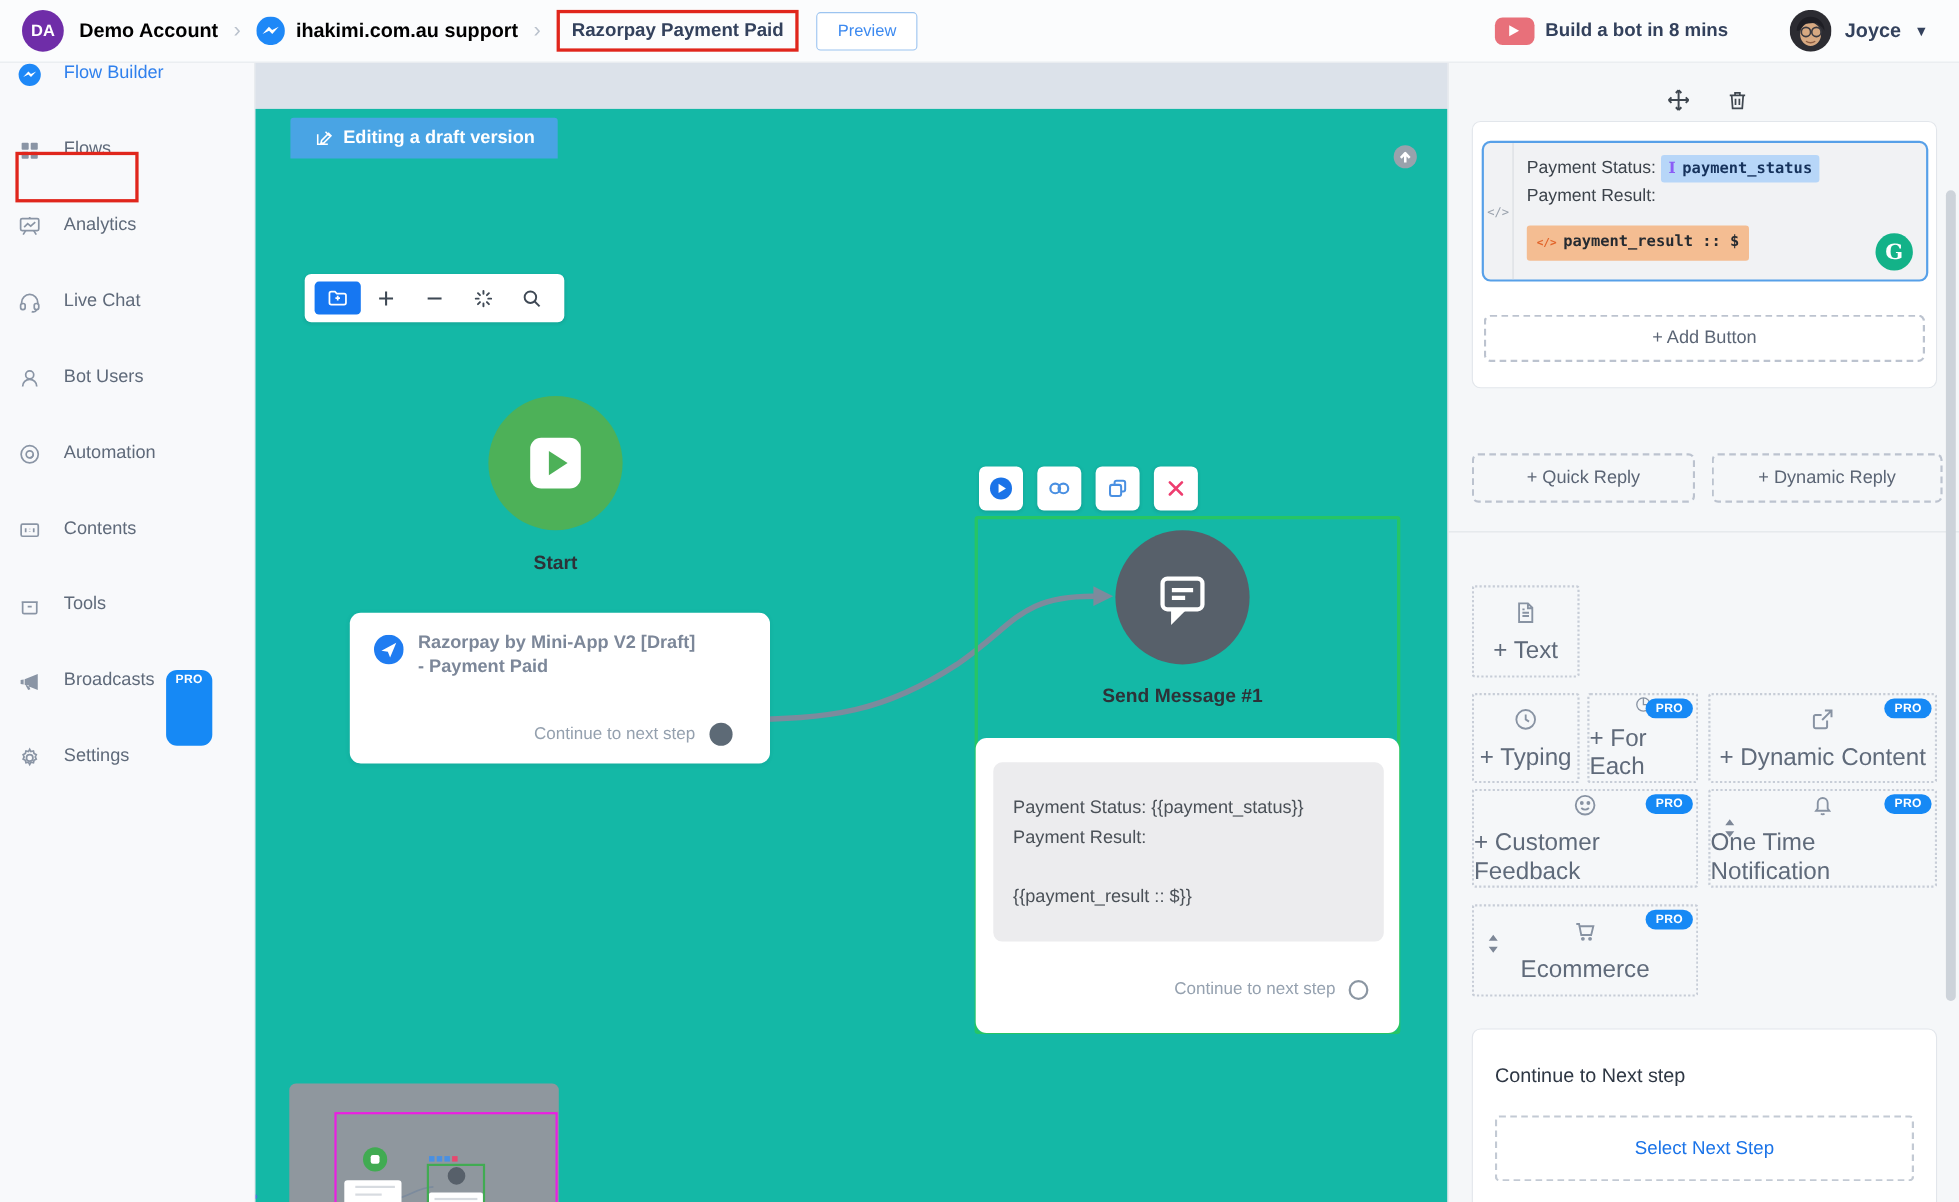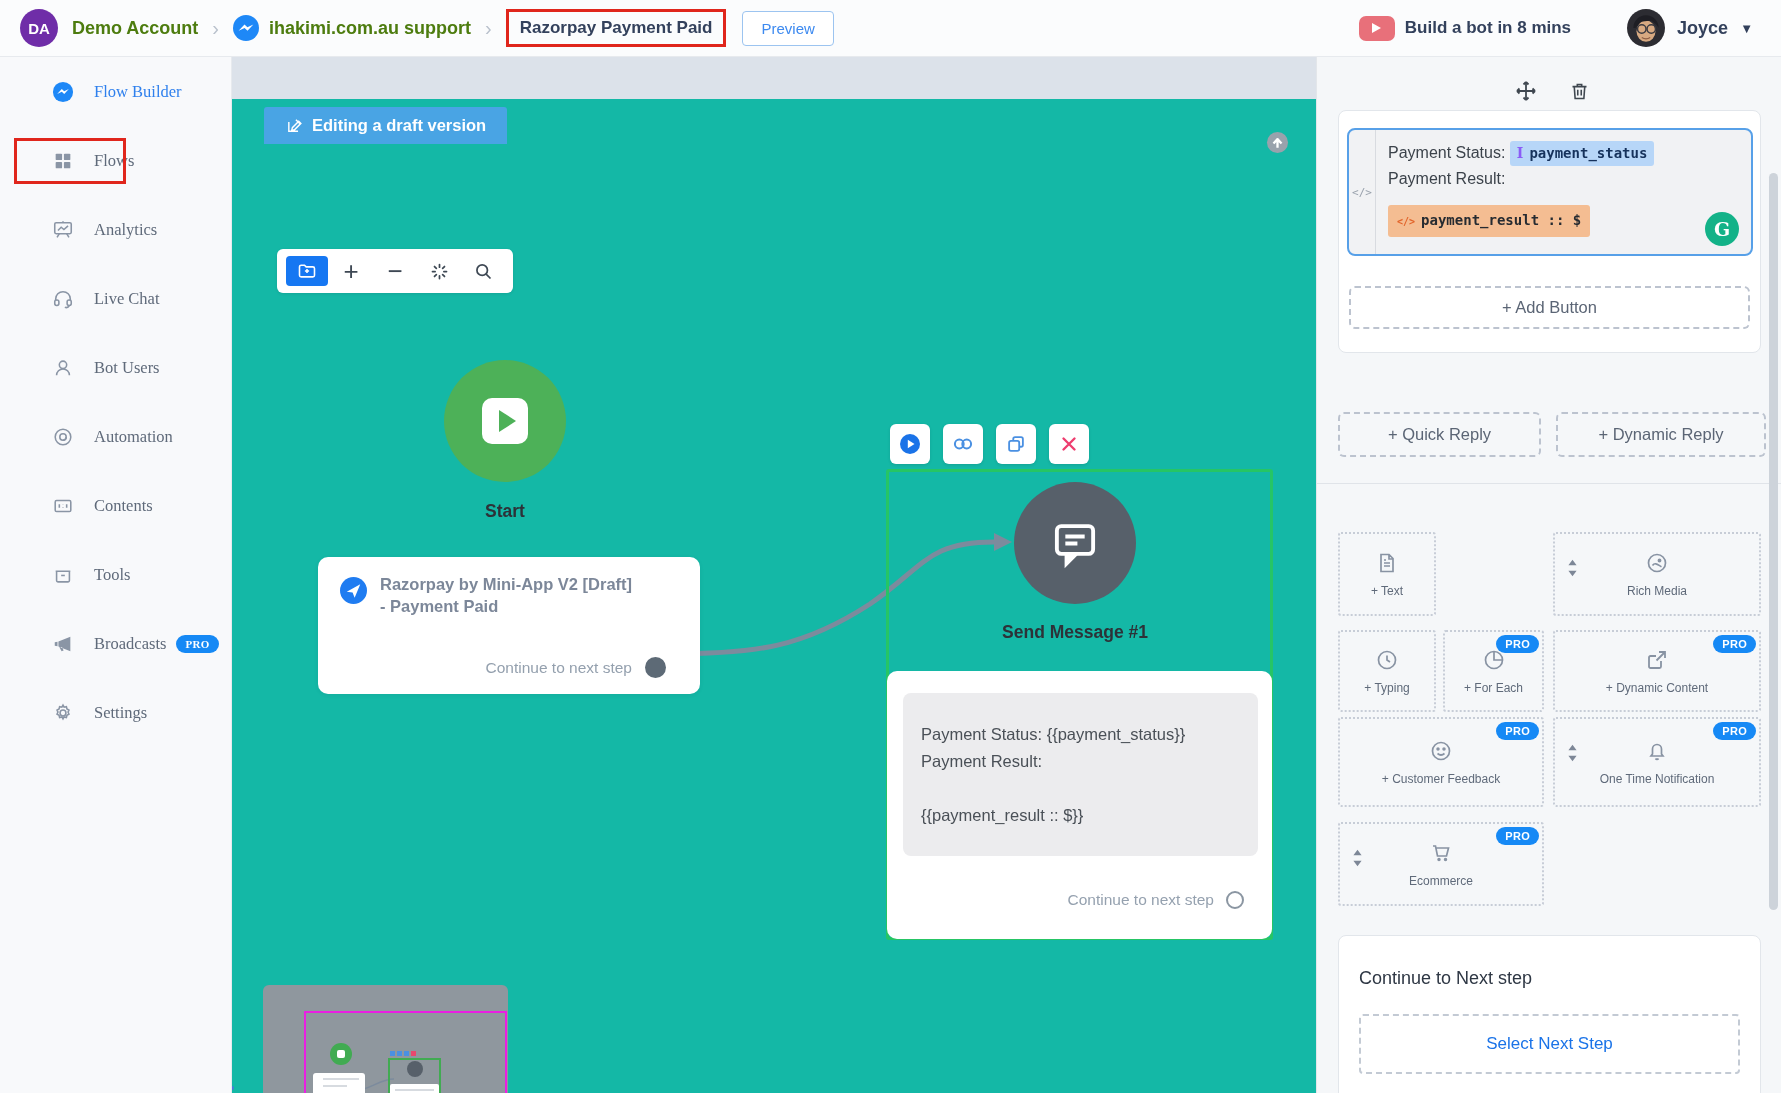--- a/index.html
+++ b/index.html
@@ -5,40 +5,40 @@
   * { margin:0; padding:0; box-sizing:border-box; }
   html,body { width:1781px; height:1093px; overflow:hidden; background:#dce2ea;
     font-family:"Liberation Sans", sans-serif; }
   .app { position:relative; width:1781px; height:1093px; }
 
   
   .header { position:absolute; left:0; top:0; width:1781px; height:57px; background:#fbfcfd;
     border-bottom:1px solid #e7eaee; display:flex; align-items:center; padding:0 28px 0 20px; z-index:30; }
   .avatar-da { width:38px; height:38px; border-radius:50%; background:#6f2da8; color:#fff;
     font-weight:bold; font-size:15px; display:flex; align-items:center; justify-content:center; }
-  .crumb-name { font-size:18px; font-weight:bold; color:#4d7c0f; margin-left:14px;text-align:right; }
+  .crumb-name { font-size:18px; font-weight:bold; color:#000000; margin-left:14px;text-align:right; }
   .crumb-sep { color:#b9c1cc; font-size:20px; margin:0 14px; }
   .msgr-ic { width:26px; height:26px; margin-right:10px; }
   .flow-name-box { border:3px solid #e0261c; padding:6px 11px; color:#33415c; font-size:17px; font-weight:600; }
   .preview-btn { margin-left:16px; border:1px solid #9cc4f0; color:#3d8af0; background:#fff;
     font-size:15px; padding:8px 18px; border-radius:4px; cursor:pointer; }
   .hspacer { flex:1; }
   .yt-group { display:flex; align-items:center; gap:10px; margin-right:56px; }
   .yt-badge { width:36px; height:25px; background:#e8707a; border-radius:7px; display:flex;
     align-items:center; justify-content:center; }
   .yt-badge .tri { width:0; height:0; border-left:9px solid #fff; border-top:5px solid transparent; border-bottom:5px solid transparent; }
   .yt-label { font-size:17px; font-weight:bold; color:#33415c; }
   .user-group { display:flex; align-items:center; gap:12px;text-align:right; }
   .user-name { font-size:18px; font-weight:bold; color:#33415c; }
   .caret { color:#33415c; font-size:13px; }
 
   
   .sidebar { position:absolute; left:0; top:57px; width:232px; height:1036px; background:#f8f9fb;
     border-right:1px solid #e7eaee; z-index:20; }
-  .side-item { height:69px; display:flex; align-items:center; padding-left:52px; position:relative; cursor:pointer;font-family:Liberation Serif, serif; }
+  .side-item { height:69px; display:flex; padding-left:16px; position:relative; cursor:pointer; }
   .side-item .ic { width:22px; height:22px; margin-right:20px; color:#8a95a5; flex:none; }
   .side-item .lbl { font-size:16.5px; color:#5f6a7a; font-weight:500; }
   .side-item.active .lbl { color:#2f80ed; }
   .red-outline { position:absolute; left:14px; top:50%; transform:translateY(-50%);
     width:112px; height:46px; border:3px solid #e0261c; pointer-events:none; }
   .pro-pill { background:#1689f5; color:#fff; font-size:11px; font-weight:bold; border-radius:10px;
     padding:3px 9px; margin-left:10px; letter-spacing:.3px; }
 
   
   .canvas { position:absolute; left:232px; top:57px; width:1084px; height:1036px; background:#14b8a6; overflow:hidden;margin-top:42px; }
@@ -140,21 +140,21 @@
   .dash-btn { border:2px dashed #bcc3cf; border-radius:6px; background:transparent; color:#5b6575;
     font-size:16.5px; display:flex; align-items:center; justify-content:center; cursor:pointer;
     font-family:"Liberation Sans", sans-serif; }
   .add-btn { position:absolute; left:10px; top:175px; width:401px; height:43px; }
   .qreply { position:absolute; left:21px; top:355px; width:203px; height:45px; }
   .dreply { position:absolute; left:239px; top:355px; width:210px; height:45px; }
   .pan-divider { position:absolute; left:0; top:426px; width:465px; height:1px; background:#e0e4e9; }
   .tile { position:absolute; border:2px dotted #c7cdd7; border-radius:3px; display:flex; flex-direction:column;
     align-items:center; justify-content:center; gap:9px; cursor:pointer; }
   .tile .ticn { width:24px; height:24px; color:#8893a3; }
-  .tile .tlbl { font-size:12px; color:#5f6a7a; }
+  .tile .tlbl { font-size:22px; color:#5f6a7a; }
   .tile .pro { position:absolute; top:3px; right:3px; background:#1689f5; color:#fff; font-size:11px;
     font-weight:bold; border-radius:11px; padding:3px 9px; letter-spacing:.3px; }
   .tile .sort { position:absolute; left:11px; top:24px; width:13px; height:20px; color:#7d8797; }
   .next-card { position:absolute; left:21px; top:878px; width:423px; height:215px; background:#fff;
     border:1px solid #e2e6eb; border-radius:8px; }
   .next-heading { position:absolute; left:20px; top:32px; font-size:18px; color:#2e3744; font-weight:500; }
   .select-next { position:absolute; left:20px; top:78px; width:381px; height:60px; border-radius:4px;
     border:2px dashed #c3cad4; color:#1a73e8; font-size:17px; }
   .pan-scrollbar { position:absolute; right:3px; top:116px; width:9px; height:737px; background:#cdd3da; border-radius:5px; }
 </style>
@@ -452,31 +452,20 @@
     <button class="dash-btn qreply">+ Quick Reply</button>
     <button class="dash-btn dreply">+ Dynamic Reply</button>
     <div class="pan-divider"></div>
 
     <div class="tile" style="left:21px;top:475px;width:98px;height:84px">
       <svg class="ticn" viewBox="0 0 24 24" fill="none" stroke="currentColor" stroke-width="1.7">
         <path d="M6 3.5 h8 l4 4 V20.5 H6 Z M14 3.5 V8 h4 M9 12 h6 M9 15 h6 M9 9 h2"></path>
       </svg>
       <span class="tlbl">+ Text</span>
     </div>
-    <div class="tile" style="left:236px;top:475px;width:208px;height:84px">
-      <svg class="sort" viewBox="0 0 14 22" fill="currentColor">
-        <path d="M7 2 L11.5 8 H2.5 Z M7 20 L2.5 14 H11.5 Z"></path>
-      </svg>
-      <svg class="ticn" viewBox="0 0 24 24" fill="none" stroke="currentColor" stroke-width="1.7">
-        <circle cx="12" cy="12" r="8.5"></circle>
-        <path d="M7.5 14.5 c2.5-3.5 5-1 9 1.2"></path>
-        <circle cx="14.5" cy="9.5" r="1.1" fill="currentColor"></circle>
-      </svg>
-      <span class="tlbl">Rich Media</span>
-    </div>
 
     <div class="tile" style="left:21px;top:573px;width:98px;height:82px">
       <svg class="ticn" viewBox="0 0 24 24" fill="none" stroke="currentColor" stroke-width="1.7">
         <circle cx="12" cy="12" r="8.5"></circle>
           <path d="M12 7.5 V12 L15 14"></path>
       </svg>
       <span class="tlbl">+ Typing</span>
     </div>
     <div class="tile" style="left:126px;top:573px;width:101px;height:82px">
       <svg class="ticn" viewBox="0 0 24 24" fill="none" stroke="currentColor" stroke-width="1.7">

